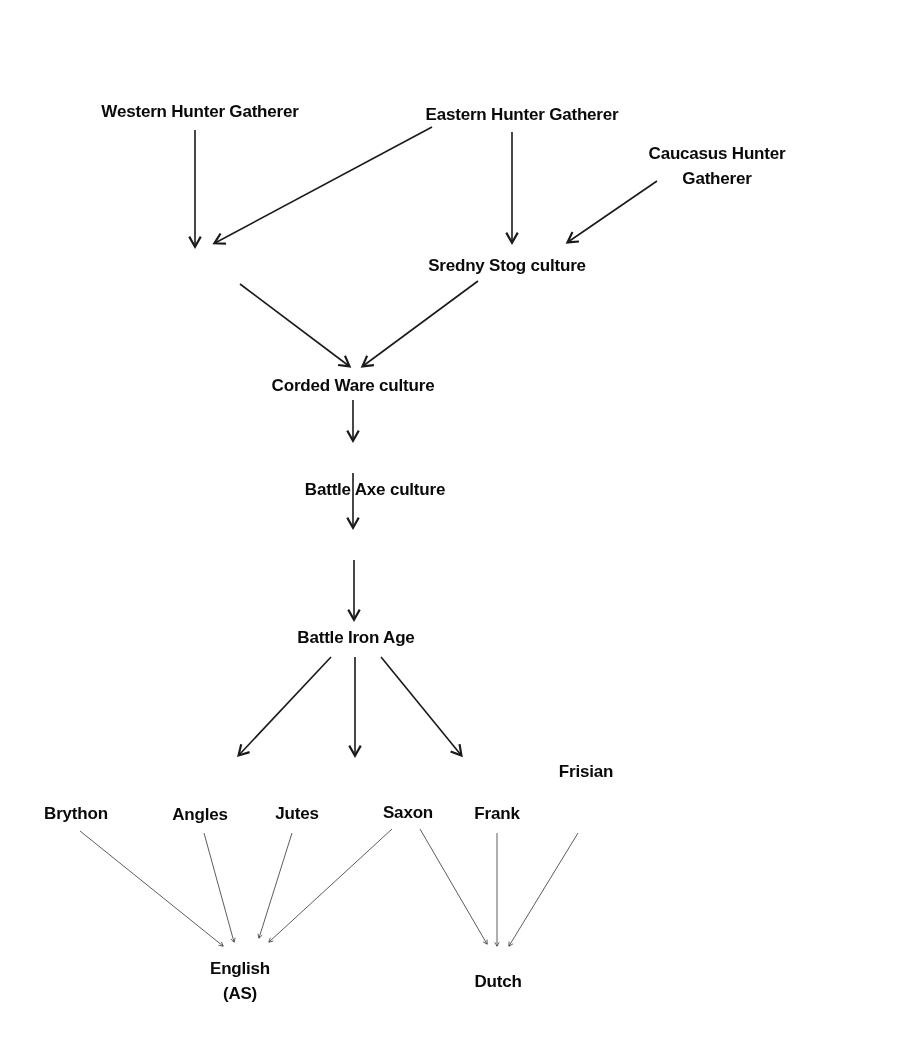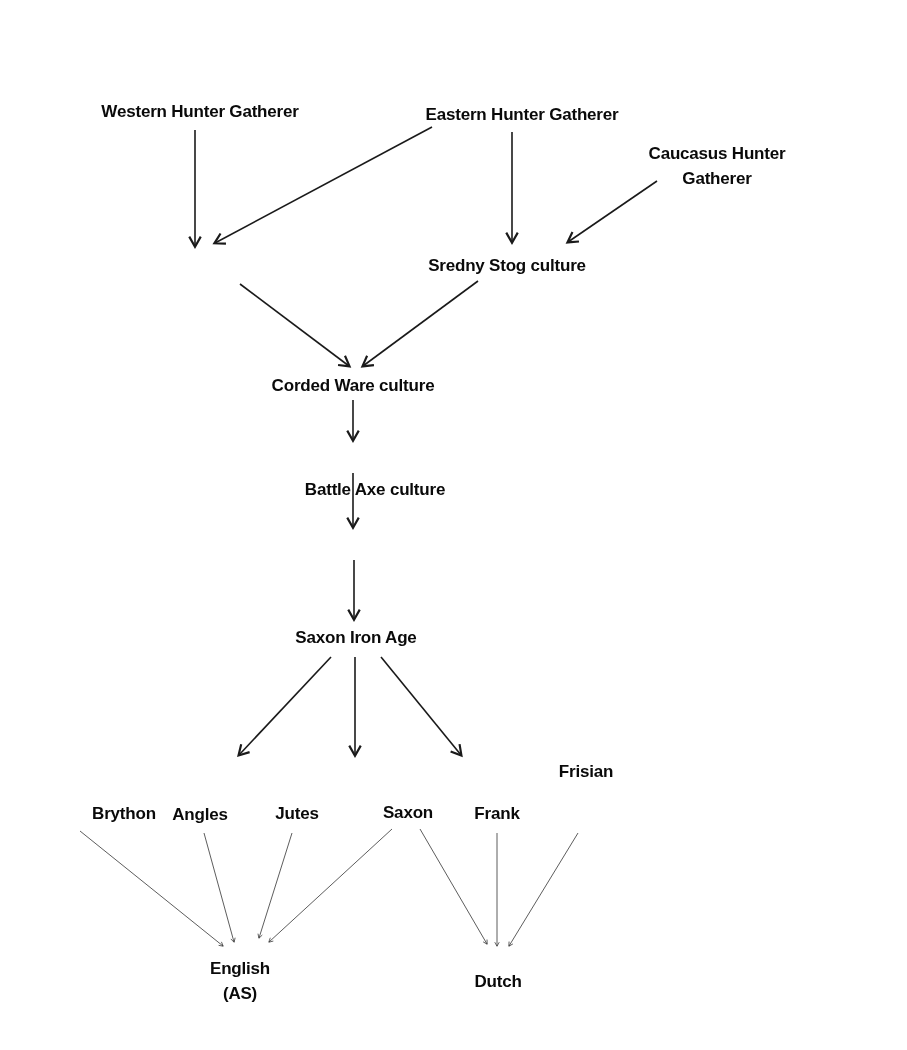--- a/index.html
+++ b/index.html
@@ -74,23 +74,23 @@
       <line x1="578" y1="833" x2="509" y2="946" marker-end="url(#arrowThin)"></line>
     </g>
   </svg>
 
   <div class="node" style="left:200px; top:112px;">Western Hunter Gatherer</div>
   <div class="node" style="left:717px; top:167px;">Caucasus Hunter Gatherer</div>
   <div class="node" style="left:522px; top:115px;">Eastern Hunter Gatherer</div>
   <div class="node" style="left:353px; top:386px;">Corded Ware culture</div>
   <div class="node" style="left:507px; top:266px;">Sredny Stog culture</div>
   <div class="node" style="left:375px; top:458px;margin-top:32px;">Battle Axe culture</div>
-  <div class="node" style="left:356px; top:638px;">Saxon Iron Age</div>
+  <div class="node" style="left:356px; top:638px;">Battle Iron Age</div>
 
-  <div class="node" style="left:76px;  top:814px;margin-left:48px;">Brython</div>
+  <div class="node" style="left:76px;  top:814px;">Brython</div>
   <div class="node" style="left:200px; top:815px;">Angles</div>
   <div class="node" style="left:297px; top:814px;text-align:center;">Jutes</div>
   <div class="node" style="left:408px; top:813px;">Saxon</div>
   <div class="node" style="left:497px; top:814px;">Frank</div>
   <div class="node" style="left:586px; top:772px;">Frisian</div>
 
   <div class="node" style="left:240px; top:982px;">English
 (AS)</div>
   <div class="node" style="left:498px; top:982px;">Dutch</div>
 

